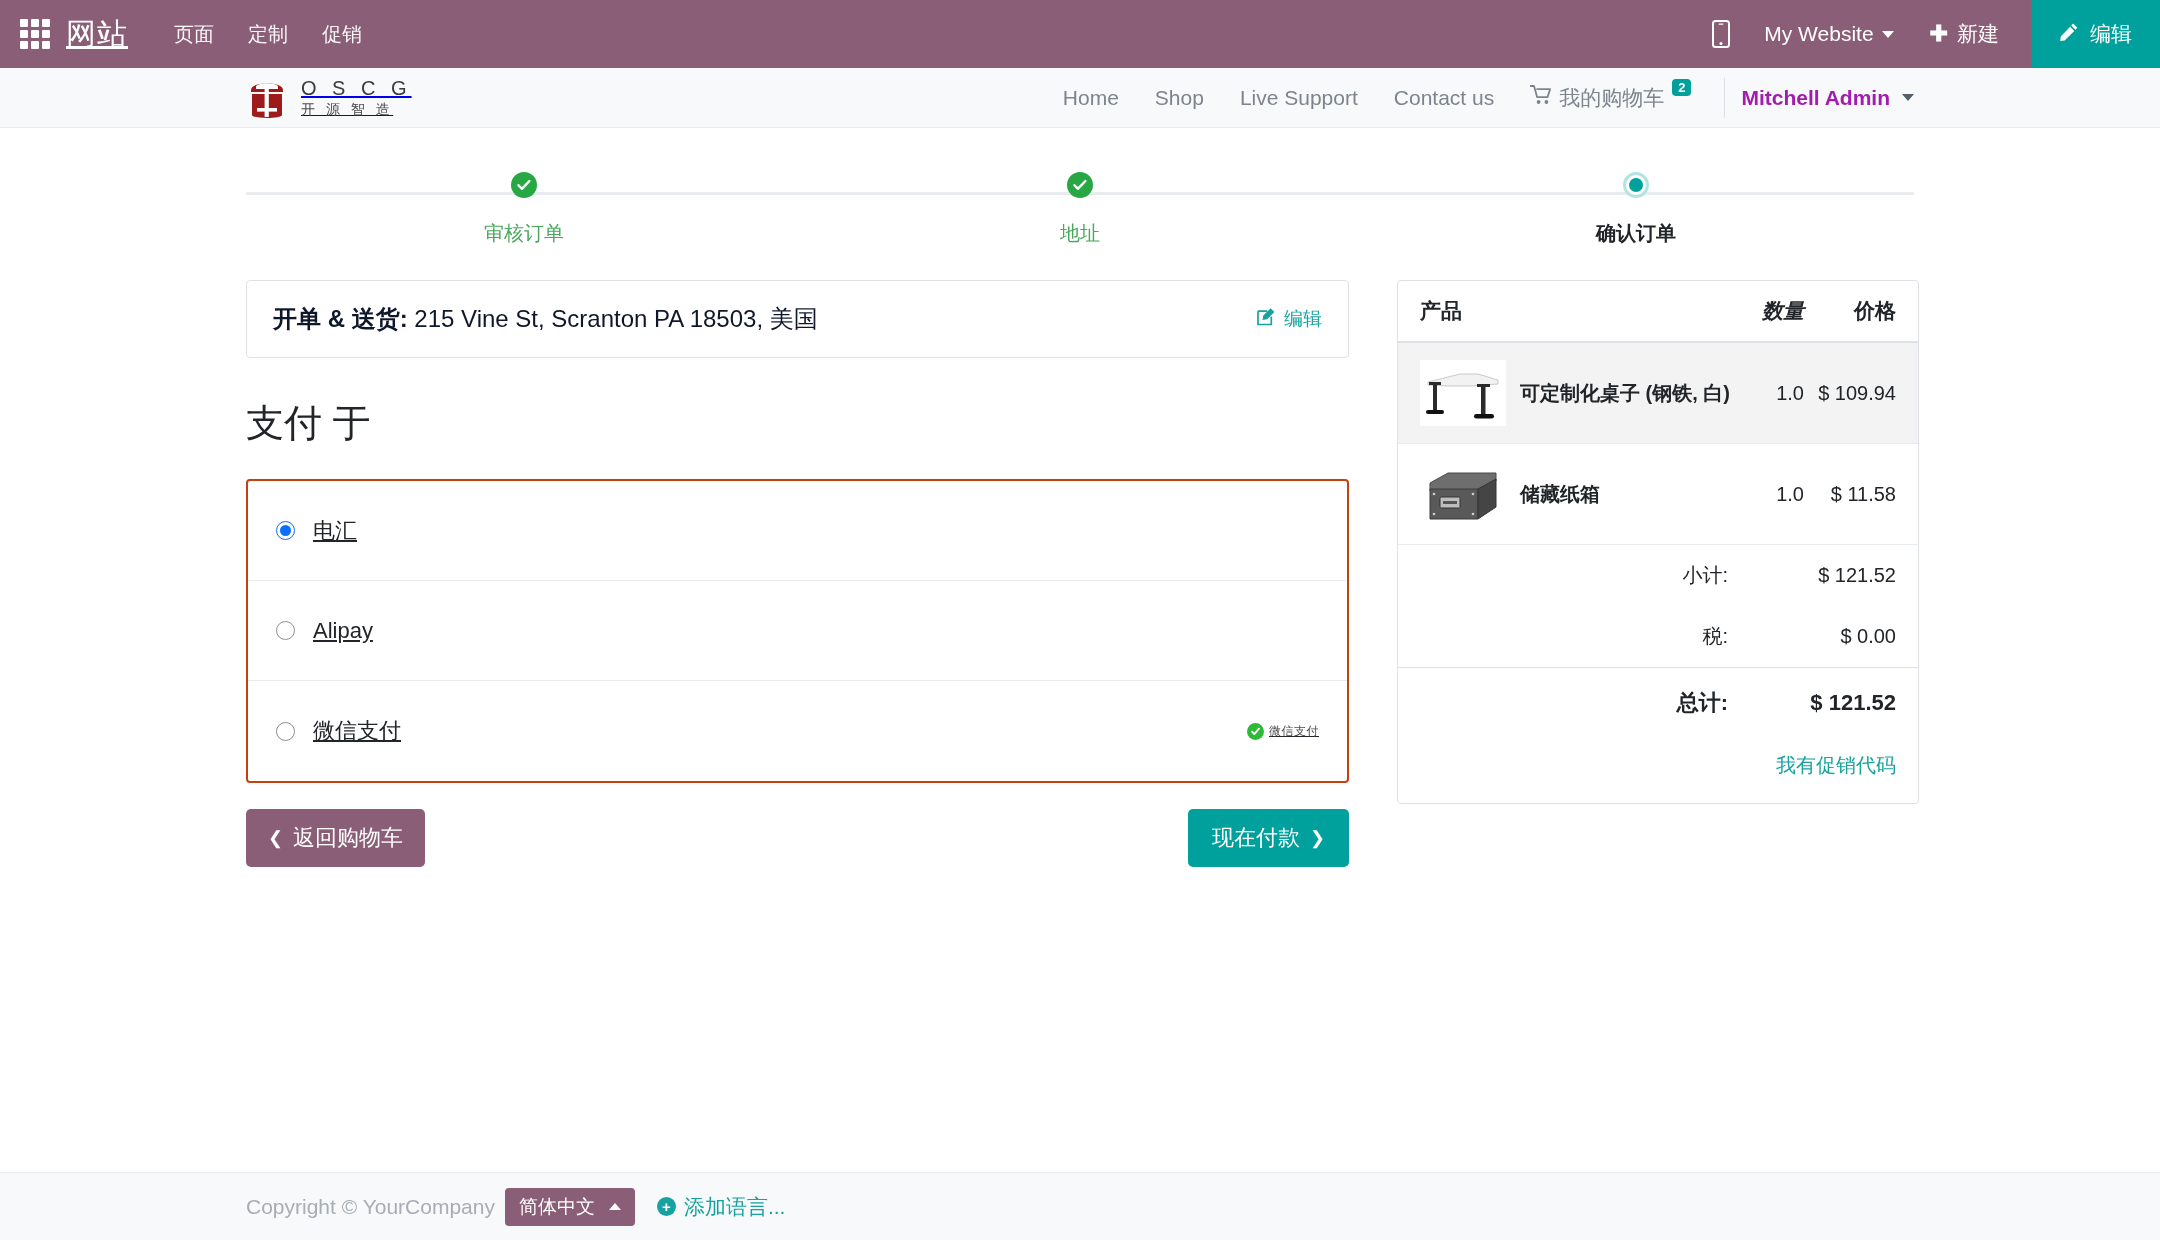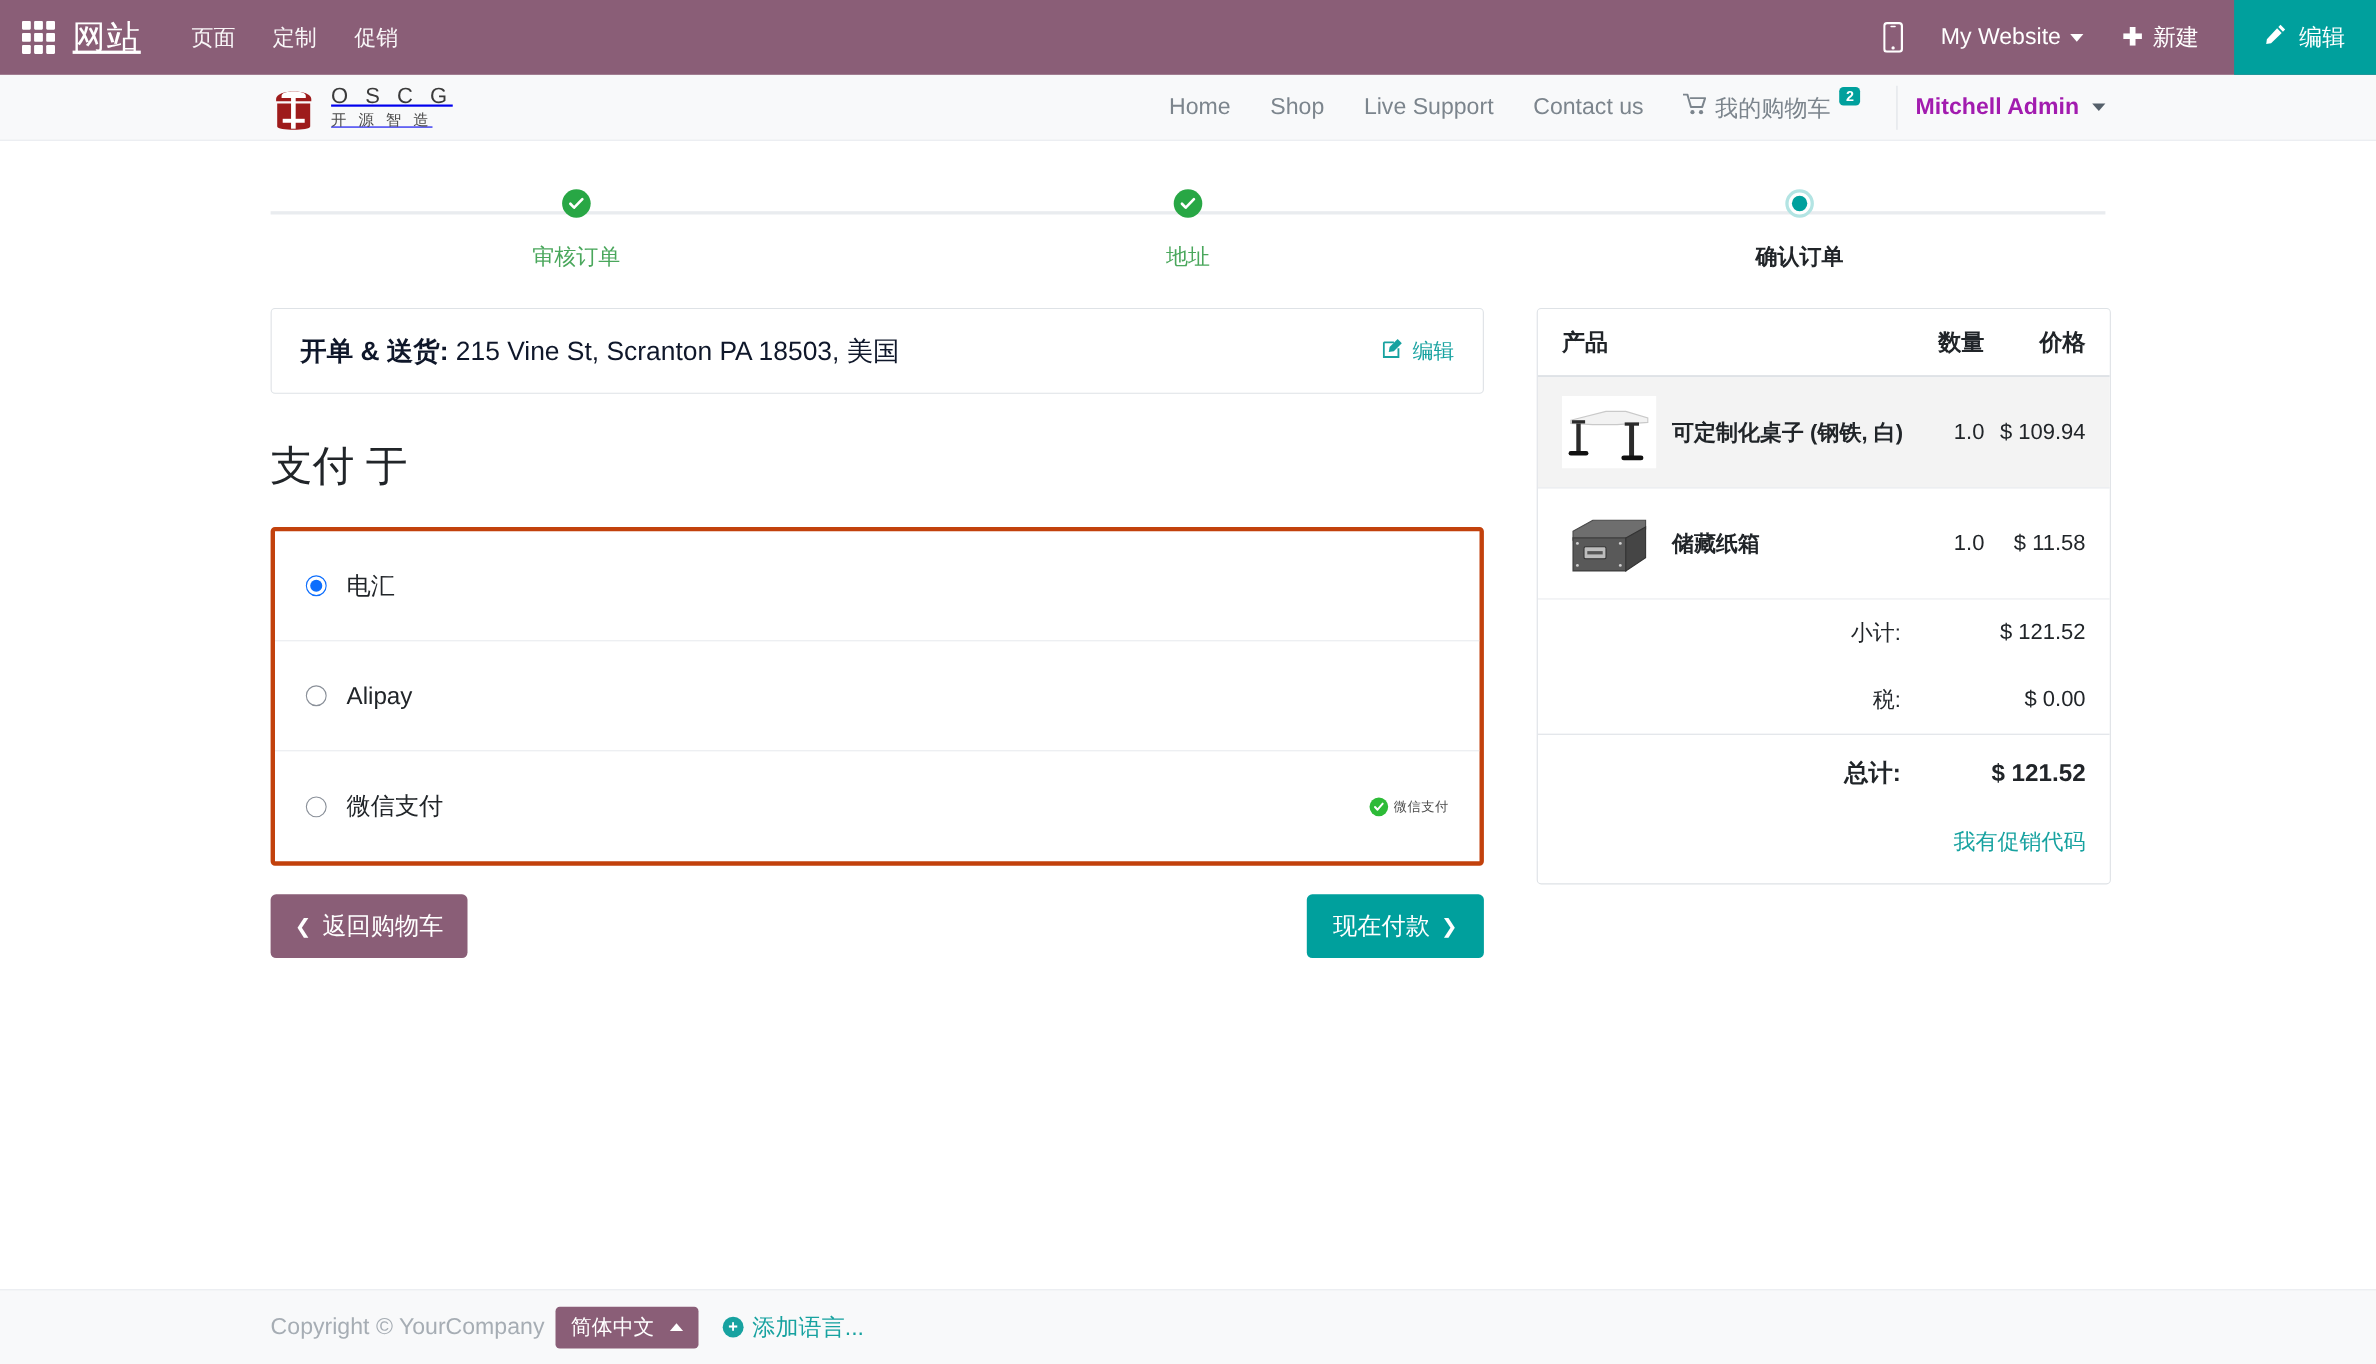--- a/index.html
+++ b/index.html
@@ -188,22 +188,23 @@
     text-decoration: none; cursor: pointer; white-space: nowrap;
   }
 
   .pay-title {
     font-size: 38px; font-weight: 400; color: #212529;
     margin: 40px 0 30px 0;
   }
 
   
   .pay-list {
-    border: 4px solid #c2410c; border-radius: 4px; overflow: hidden;
+    border: 2px solid #c2410c; border-radius: 4px; overflow: hidden;
     background: #fff;
+    text-decoration: underline;
   }
   .pay-row {
     display: flex; align-items: center;
     padding: 0 28px;
     height: 100px;
     border-bottom: 1px solid #e9ecef;
     cursor: pointer;
   }
   .pay-row:last-child { border-bottom: none; }
   .radio {
@@ -242,21 +243,21 @@
   .summary {
     border: 1px solid #dee2e6; border-radius: 4px; overflow: hidden; background: #fff;
   }
   .sum-head {
     display: flex; align-items: center;
     padding: 16px 22px;
     border-bottom: 2px solid #dee2e6;
     font-weight: 700; font-size: 21px;
   }
   .sum-head .c-prod { flex: 1; }
-  .sum-head .c-qty { width: 74px; text-align: right; }
+  .sum-head .c-qty { width: 74px; text-align: right; font-style: italic; }
   .sum-head .c-price { width: 92px; text-align: right; }
   .sum-row {
     display: flex; align-items: center;
     padding: 14px 22px;
     border-bottom: 1px solid #e9ecef;
   }
   .sum-row.alt { background: #f3f3f3; }
   .prod-cell { flex: 1; display: flex; align-items: center; gap: 14px; min-width: 0; }
   .prod-img {
     width: 86px; height: 72px; flex: 0 0 86px;

